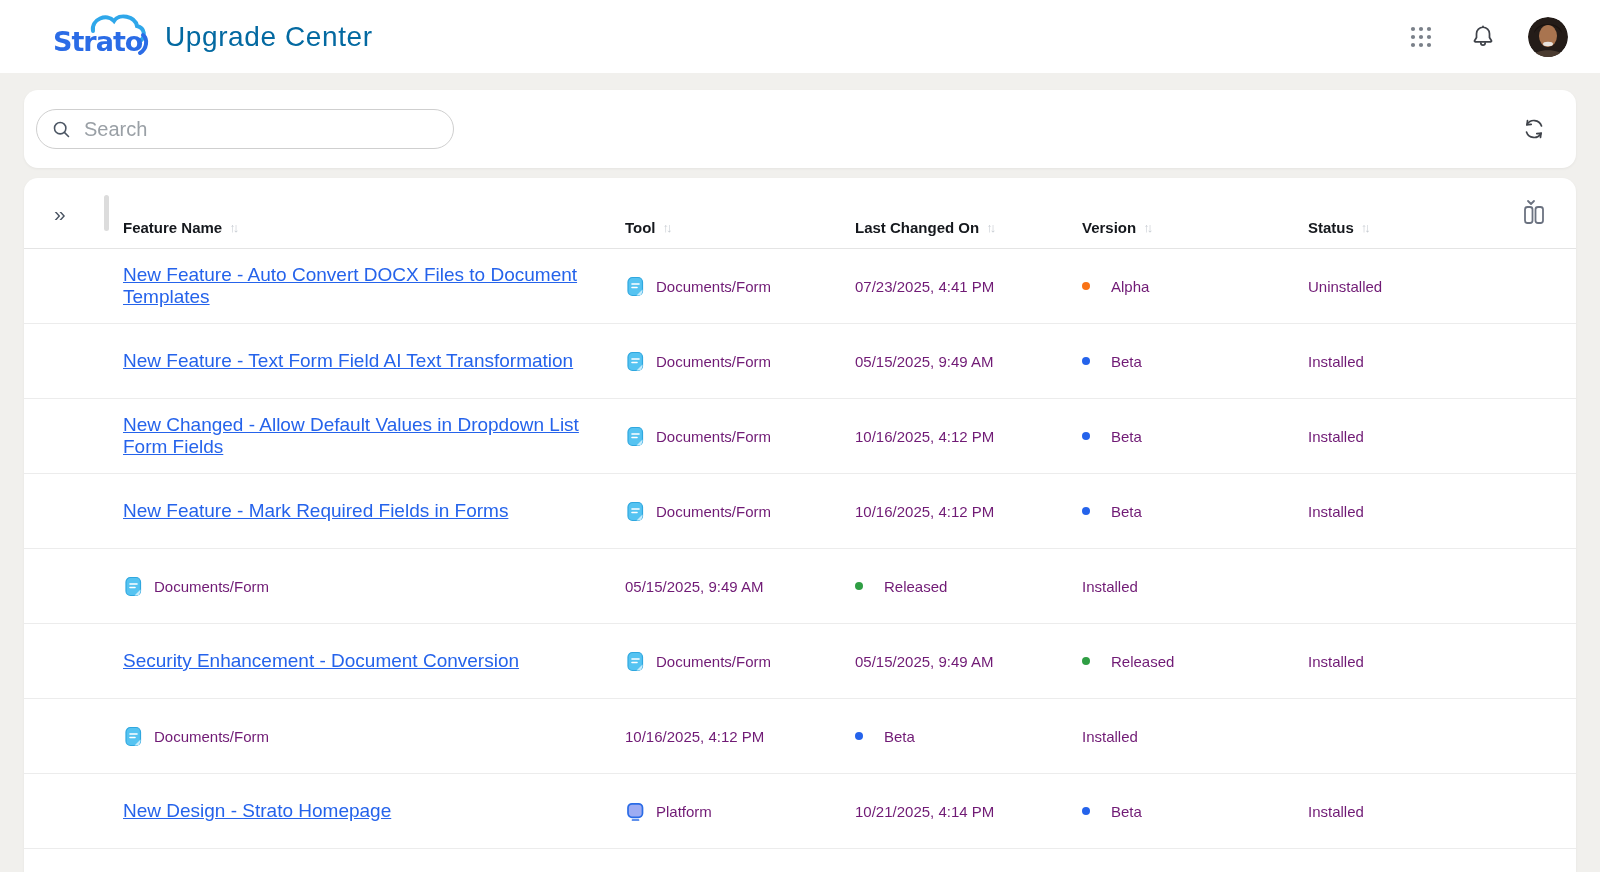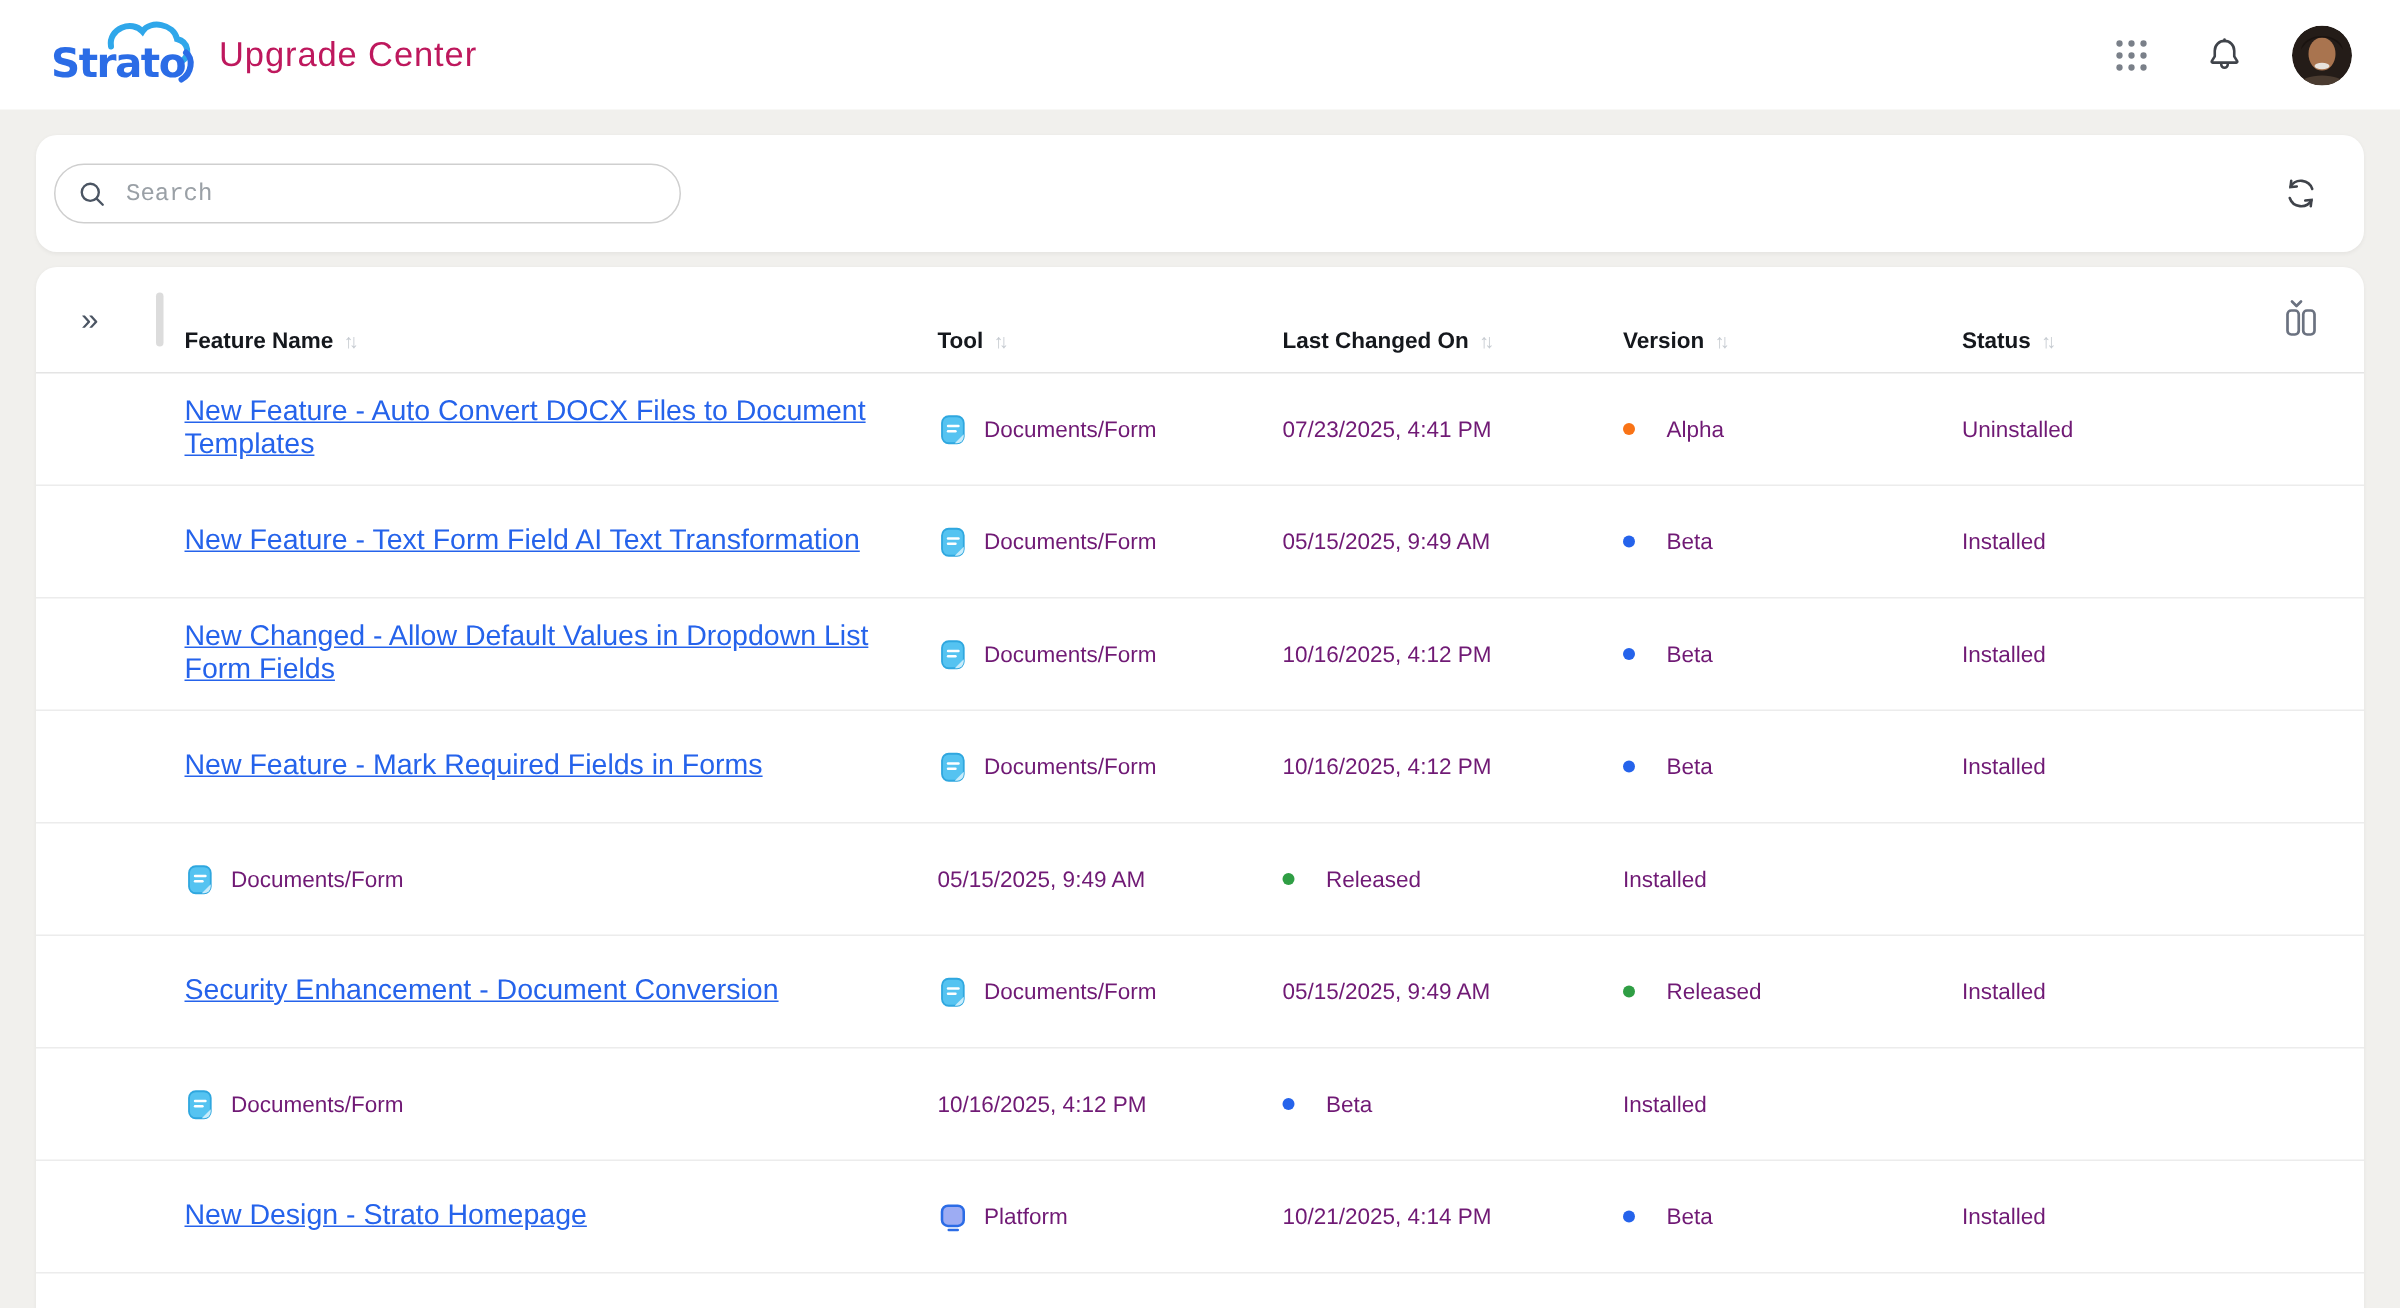--- a/index.html
+++ b/index.html
@@ -6,23 +6,23 @@
   html, body {
     width: 1600px; height: 872px; overflow: hidden;
     font-family: "Liberation Sans", "DejaVu Sans", sans-serif;
     background: #F1F0ED;
   }
   
   .topbar {
     height: 73px; background: #FFFFFF;
     display: flex; align-items: center; padding: 0 32px;
   }
-  .logo-wrap { display: flex; align-items: center; gap: 14px; }
+  .logo-wrap { display: flex; align-items: center; gap: 14px; margin-left: 19px; }
   .app-title {
-    font-size: 23px; color: #be185d; letter-spacing: 0.6px; font-weight: 400;
+    font-size: 28px; color: #0369a1; letter-spacing: 0.6px; font-weight: 400;
     margin-left: 10px;
   }
   .topbar-right { margin-left: auto; display: flex; align-items: center; gap: 28px; }
   .icon-btn { background: none; border: none; cursor: pointer; display: flex; align-items: center; justify-content: center; padding: 4px; }
   .avatar {
     width: 40px; height: 40px; border-radius: 50%; overflow: hidden; border: none;
     padding: 0; cursor: pointer; display: block;
   }
   
   .card {
@@ -31,22 +31,22 @@
   }
   .search-card {
     margin-top: 17px; height: 78px;
     display: flex; align-items: center; padding: 0 26px 0 12px;
   }
   .search-pill {
     width: 418px; height: 40px; border: 1px solid #CFCFCF; border-radius: 20px;
     display: flex; align-items: center; padding: 0 14px; gap: 12px; background: #fff;
   }
   .search-pill input {
-    border: none; outline: none; font-size: 16px; color: #b91c1c; width: 100%;
-    font-family: Liberation Mono, monospace;
+    border: none; outline: none; font-size: 20px; color: #b91c1c; width: 100%;
+    font-family: Liberation Sans, sans-serif;
   }
   .search-pill input::placeholder { color: #9AA0A6; }
   .refresh-btn { margin-left: auto; }
   
   .table-card { margin-top: 10px; height: 760px; overflow: hidden; }
   .grid-row {
     display: grid;
     grid-template-columns: 99px 502px 230px 227px 226px 176px 1fr;
     align-items: center;
   }

